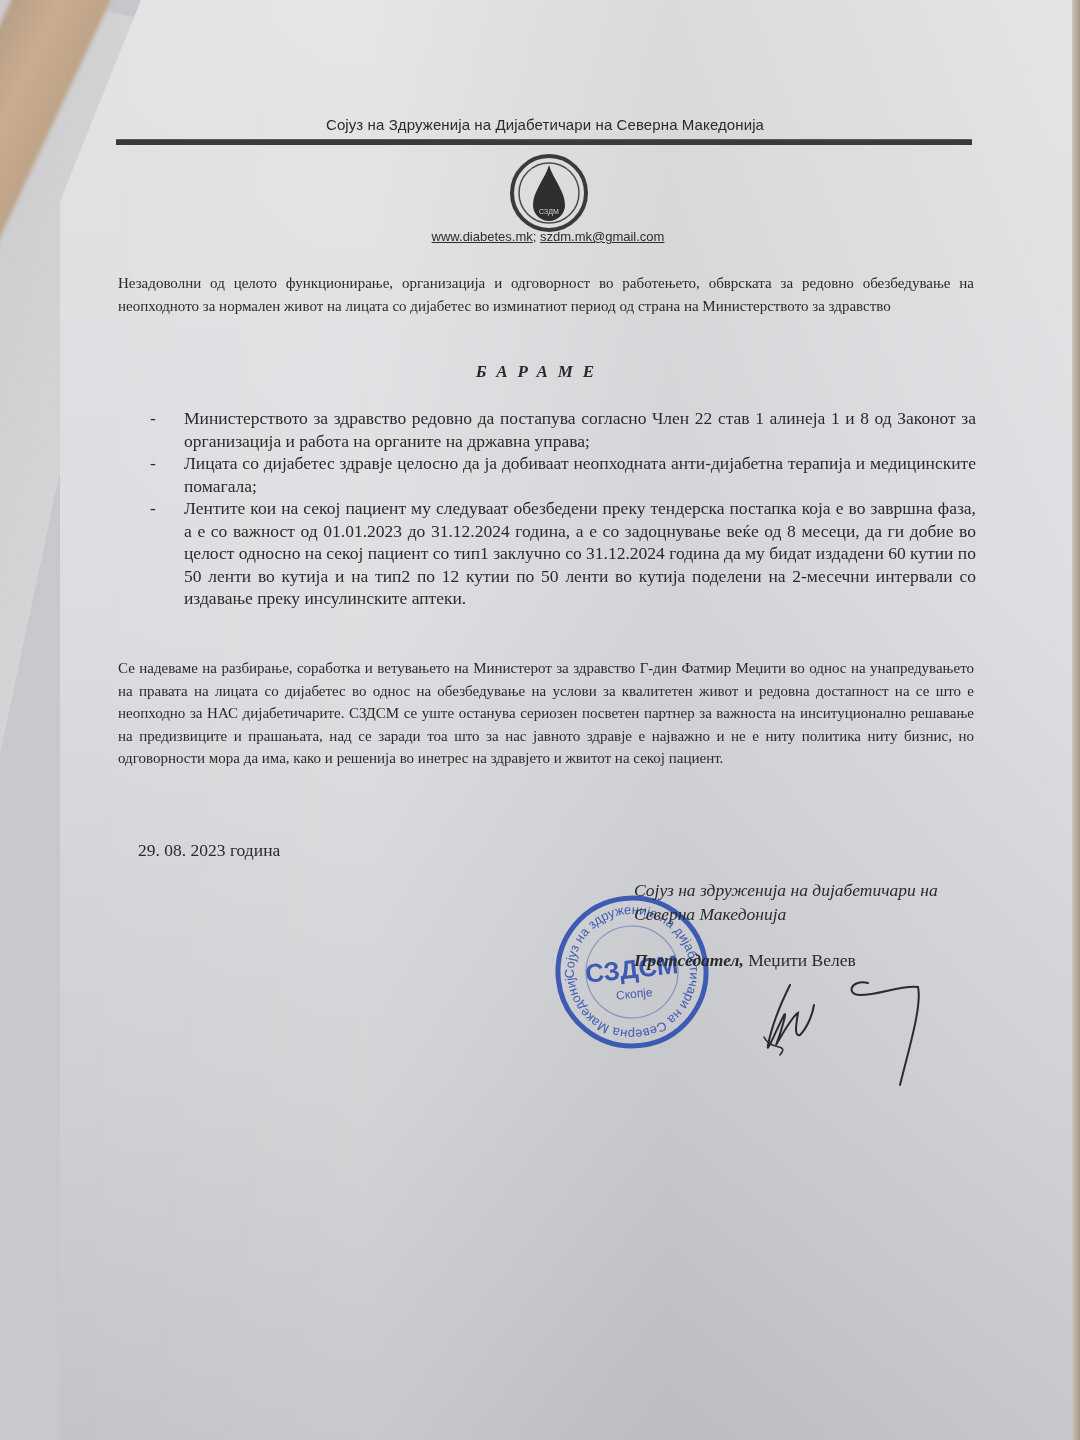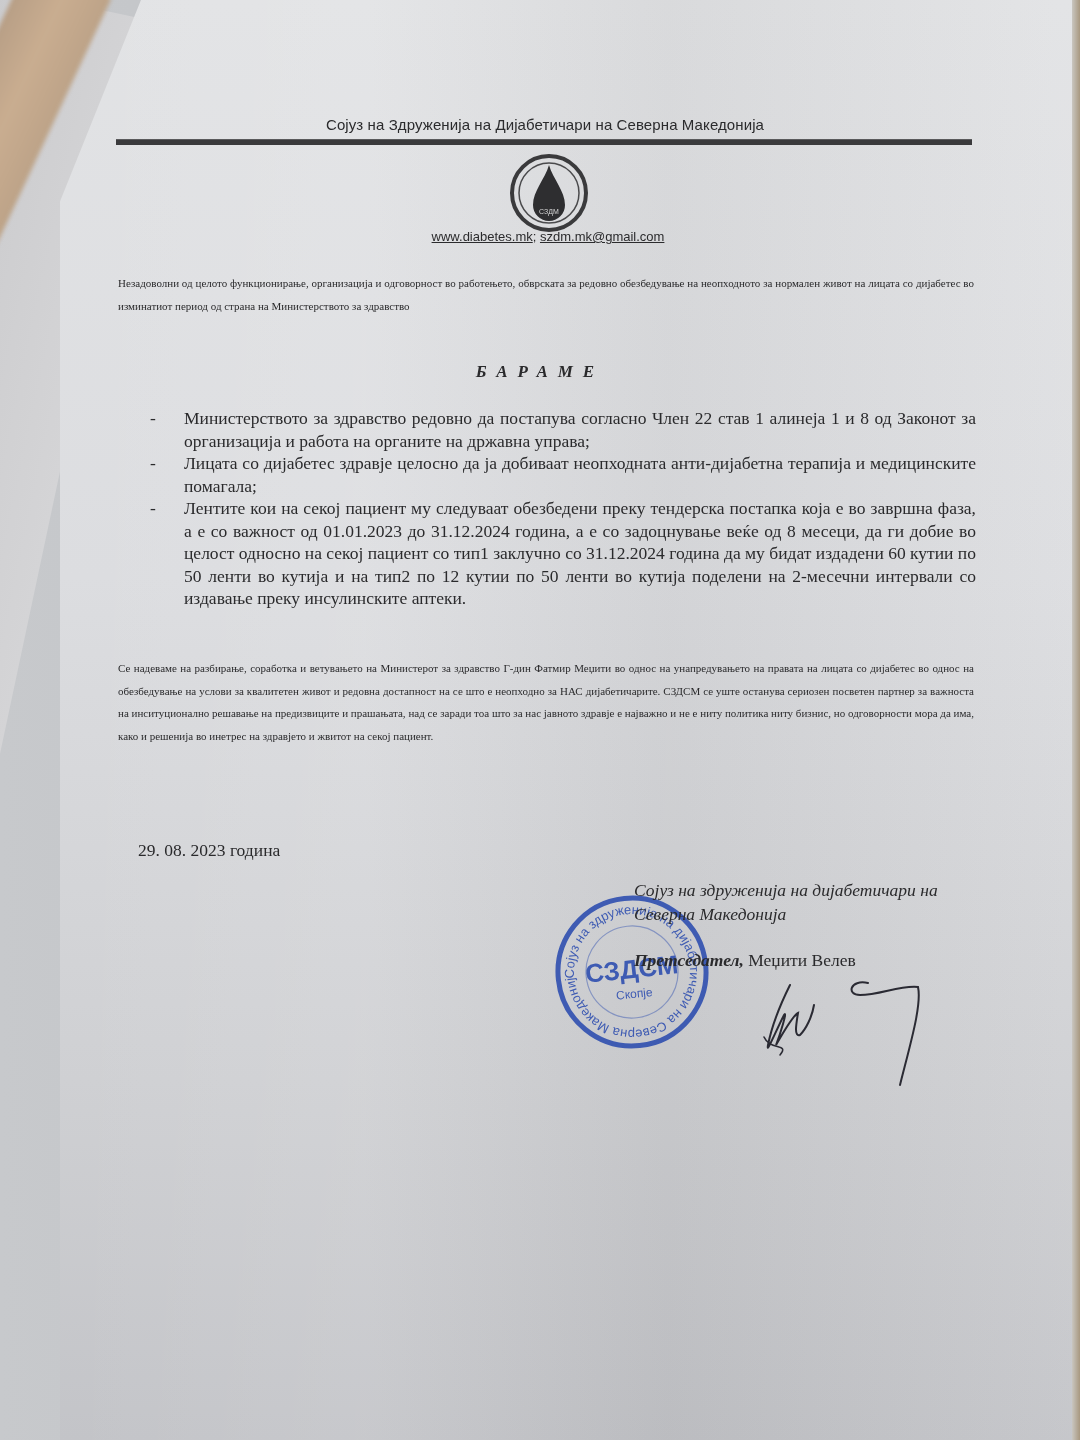--- a/index.html
+++ b/index.html
@@ -106,21 +106,21 @@
       color: #2b2b2d;
       padding-left: 16px;
       box-sizing: border-box;
     }
     .contact span { text-decoration: underline; }
     .body-text {
       position: absolute;
       left: 118px;
       width: 856px;
       font-family: "Liberation Serif", serif;
-      font-size: 11px;
+      font-size: 15px;
       line-height: 22.5px;
       text-align: justify;
       color: #2a2a2c;
     }
     .intro { top: 272px; }
     .demand-title {
       position: absolute;
       left: 0;
       width: 1080px;
       top: 362px;

